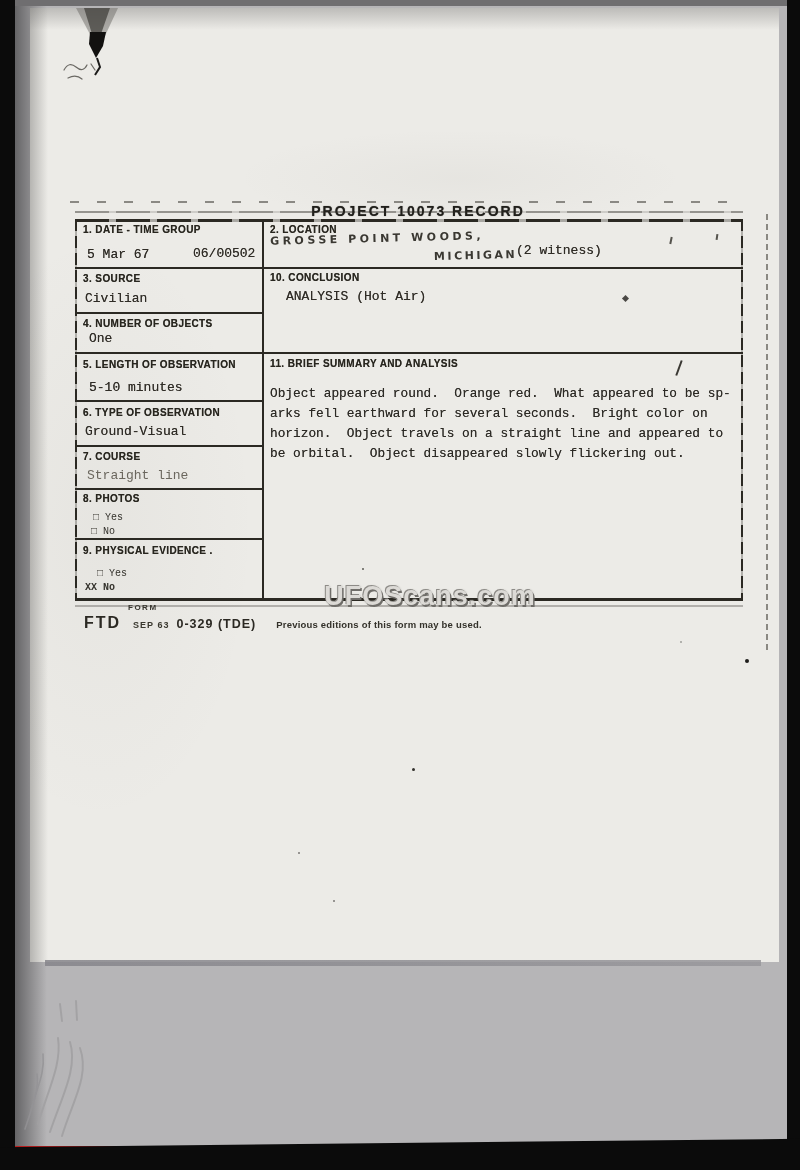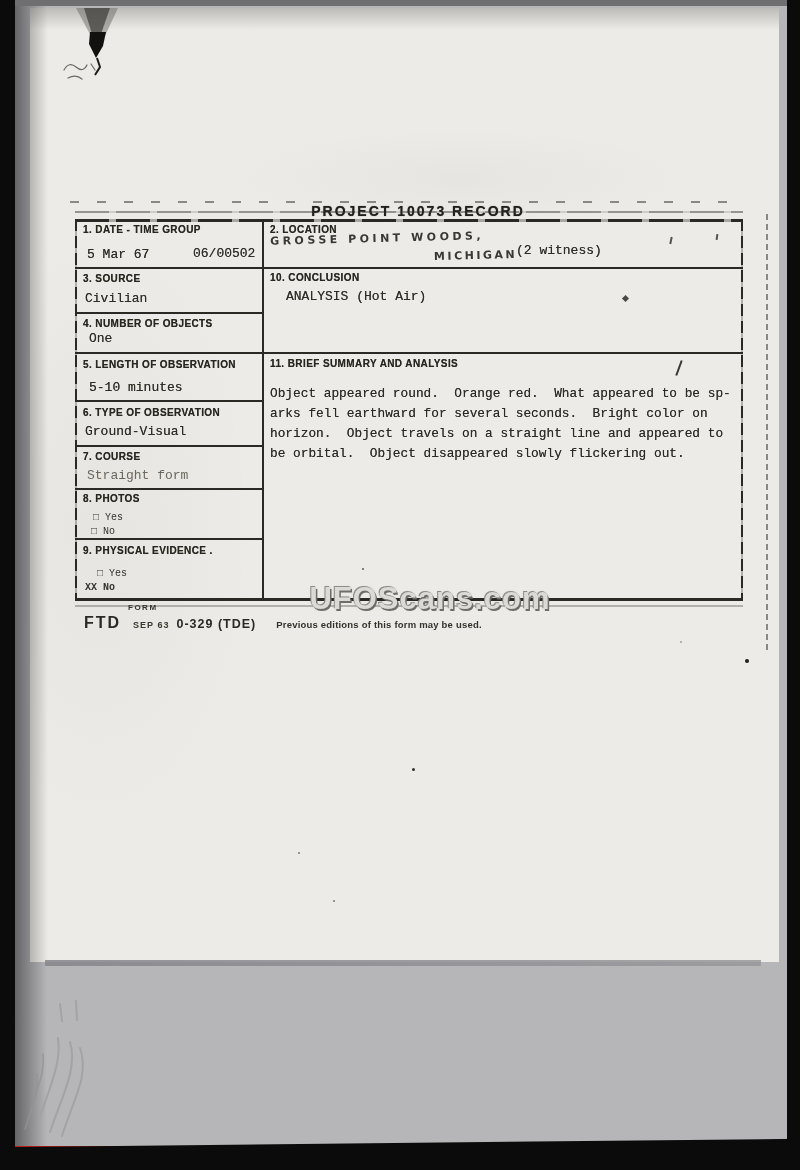--- a/index.html
+++ b/index.html
@@ -57,21 +57,21 @@
   .cb { position:absolute; font-family:"Liberation Mono", monospace; font-size:10px;
     color:#35332d; white-space:nowrap; }
   .hw { position:absolute; font-family:"DejaVu Sans", sans-serif; font-weight:600;
     color:#3a3832; white-space:nowrap; transform:rotate(-1.5deg); }
   .hw1 { font-size:11px; letter-spacing:3.5px; }
   .hw2 { font-size:11px; letter-spacing:2.5px; }
   .summary-text { position:absolute; font-family:"Liberation Mono", monospace; font-size:12.8px;
     line-height:20px; color:#2c2a25; white-space:pre-wrap; text-shadow:0 0 .6px rgba(44,42,37,.7); }
   .watermark {
     position:absolute; left:240px; top:573px; width:320px; text-align:center;
-    font-size:31px; font-weight:800; letter-spacing:1px; color:#dcdad6;
+    font-size:27px; font-weight:800; letter-spacing:1px; color:#dcdad6;
     text-shadow:1.5px 1.5px 0 #6f6d69, -1px -1px 0 #8d8b87, 0 0 2px rgba(90,88,84,.45);
     z-index:5;
   }
   
   .footer { position:absolute; left:54px; top:595px; width:480px; height:36px; }
   .f-form { position:absolute; left:44px; top:0; font-size:8px; font-weight:700;
     letter-spacing:1.5px; color:#38362f; }
   .f-line { position:absolute; left:0; top:11px; display:flex; align-items:baseline; }
   .f-agency { font-size:16px; font-weight:700; letter-spacing:2px; color:#2b2923; margin-right:12px; }
   .f-date { font-size:9px; font-weight:700; letter-spacing:1px; color:#3a382f; margin-right:7px; }
@@ -173,21 +173,21 @@
       <span class="typed" style="left:12px;bottom:3px;">5-10 minutes</span>
     </div>
 
     <div class="cell" style="left:47px;top:394px;width:183px;height:41px;">
       <span class="flabel" style="left:6px;top:5px;">6. TYPE OF OBSERVATION</span>
       <span class="typed" style="left:8px;bottom:4px;">Ground-Visual</span>
     </div>
 
     <div class="cell" style="left:47px;top:439px;width:183px;height:39px;">
       <span class="flabel" style="left:6px;top:4px;">7. COURSE</span>
-      <span class="typed fade" style="left:10px;bottom:3px;">Straight form</span>
+      <span class="typed fade" style="left:10px;bottom:3px;">Straight line</span>
     </div>
 
     <div class="cell" style="left:47px;top:482px;width:183px;height:46px;text-align:center;">
       <span class="flabel" style="left:6px;top:3px;">8. PHOTOS</span>
       <span class="cb" style="left:16px;top:22px;">□ Yes</span>
       <span class="cb" style="left:14px;top:36px;">□ No</span>
     </div>
 
     <div class="cell" style="left:47px;top:532px;width:183px;height:56px;">
       <span class="flabel" style="left:6px;top:5px;">9. PHYSICAL EVIDENCE .</span>

